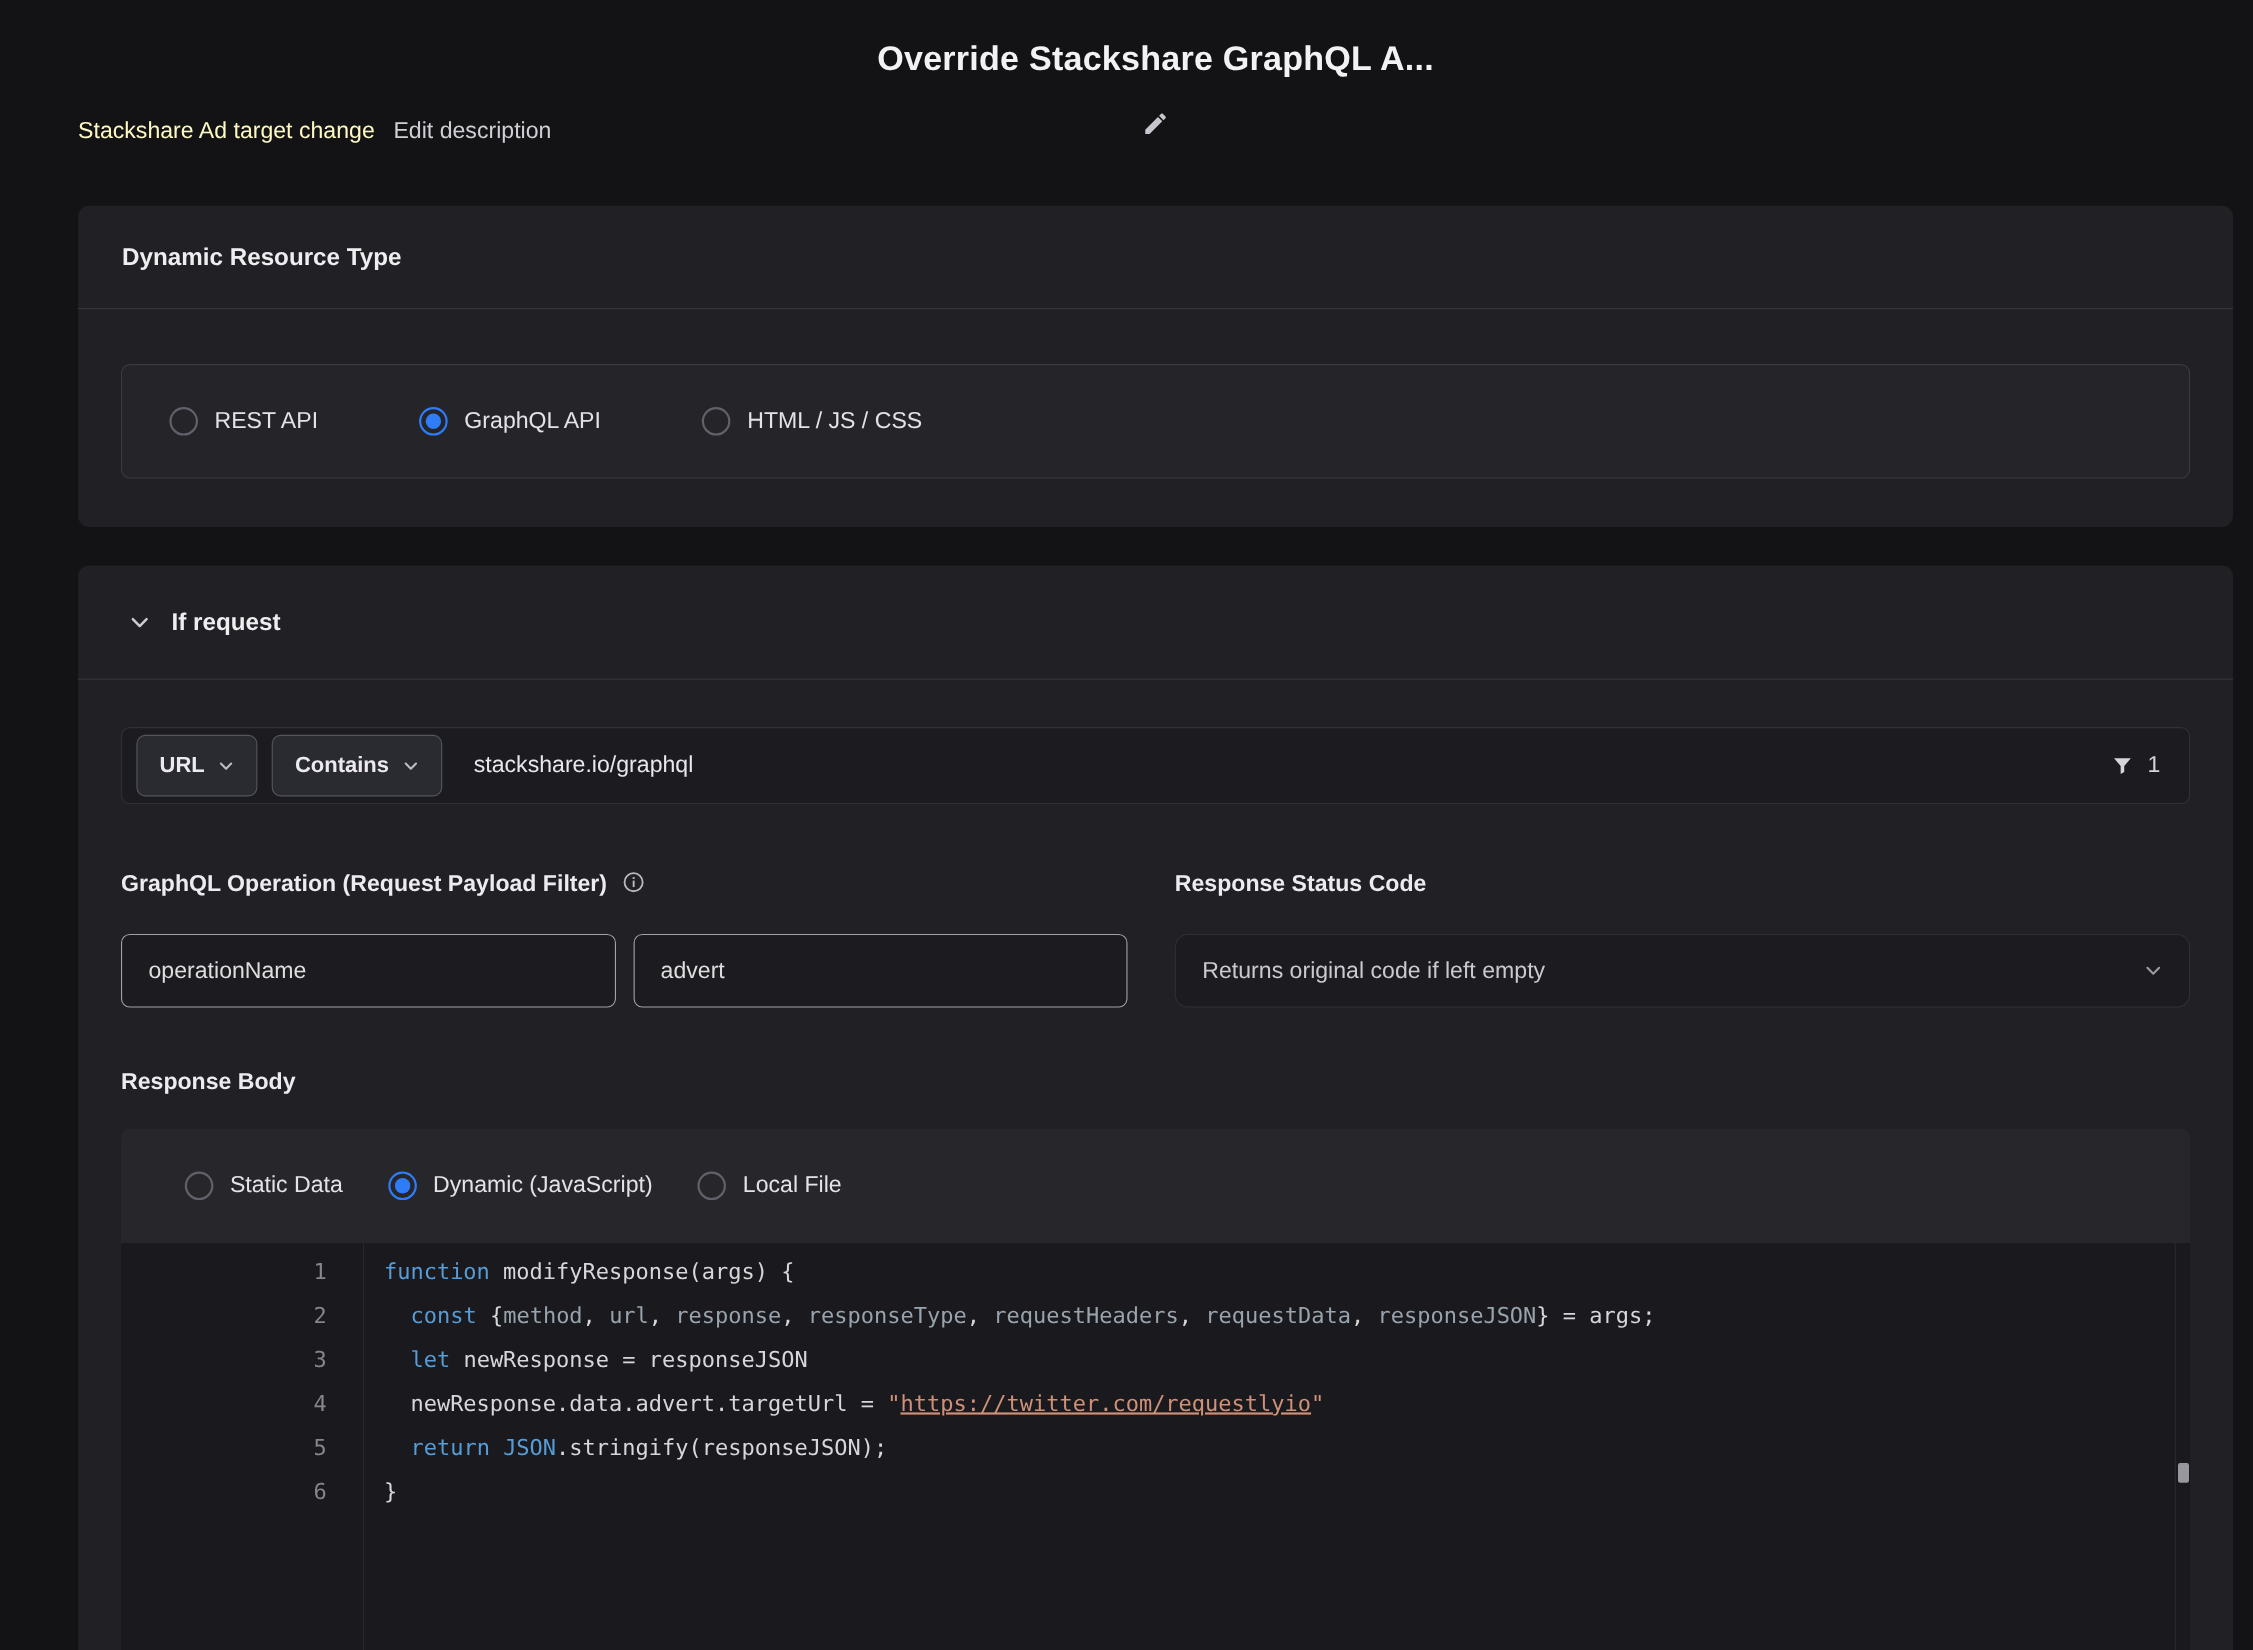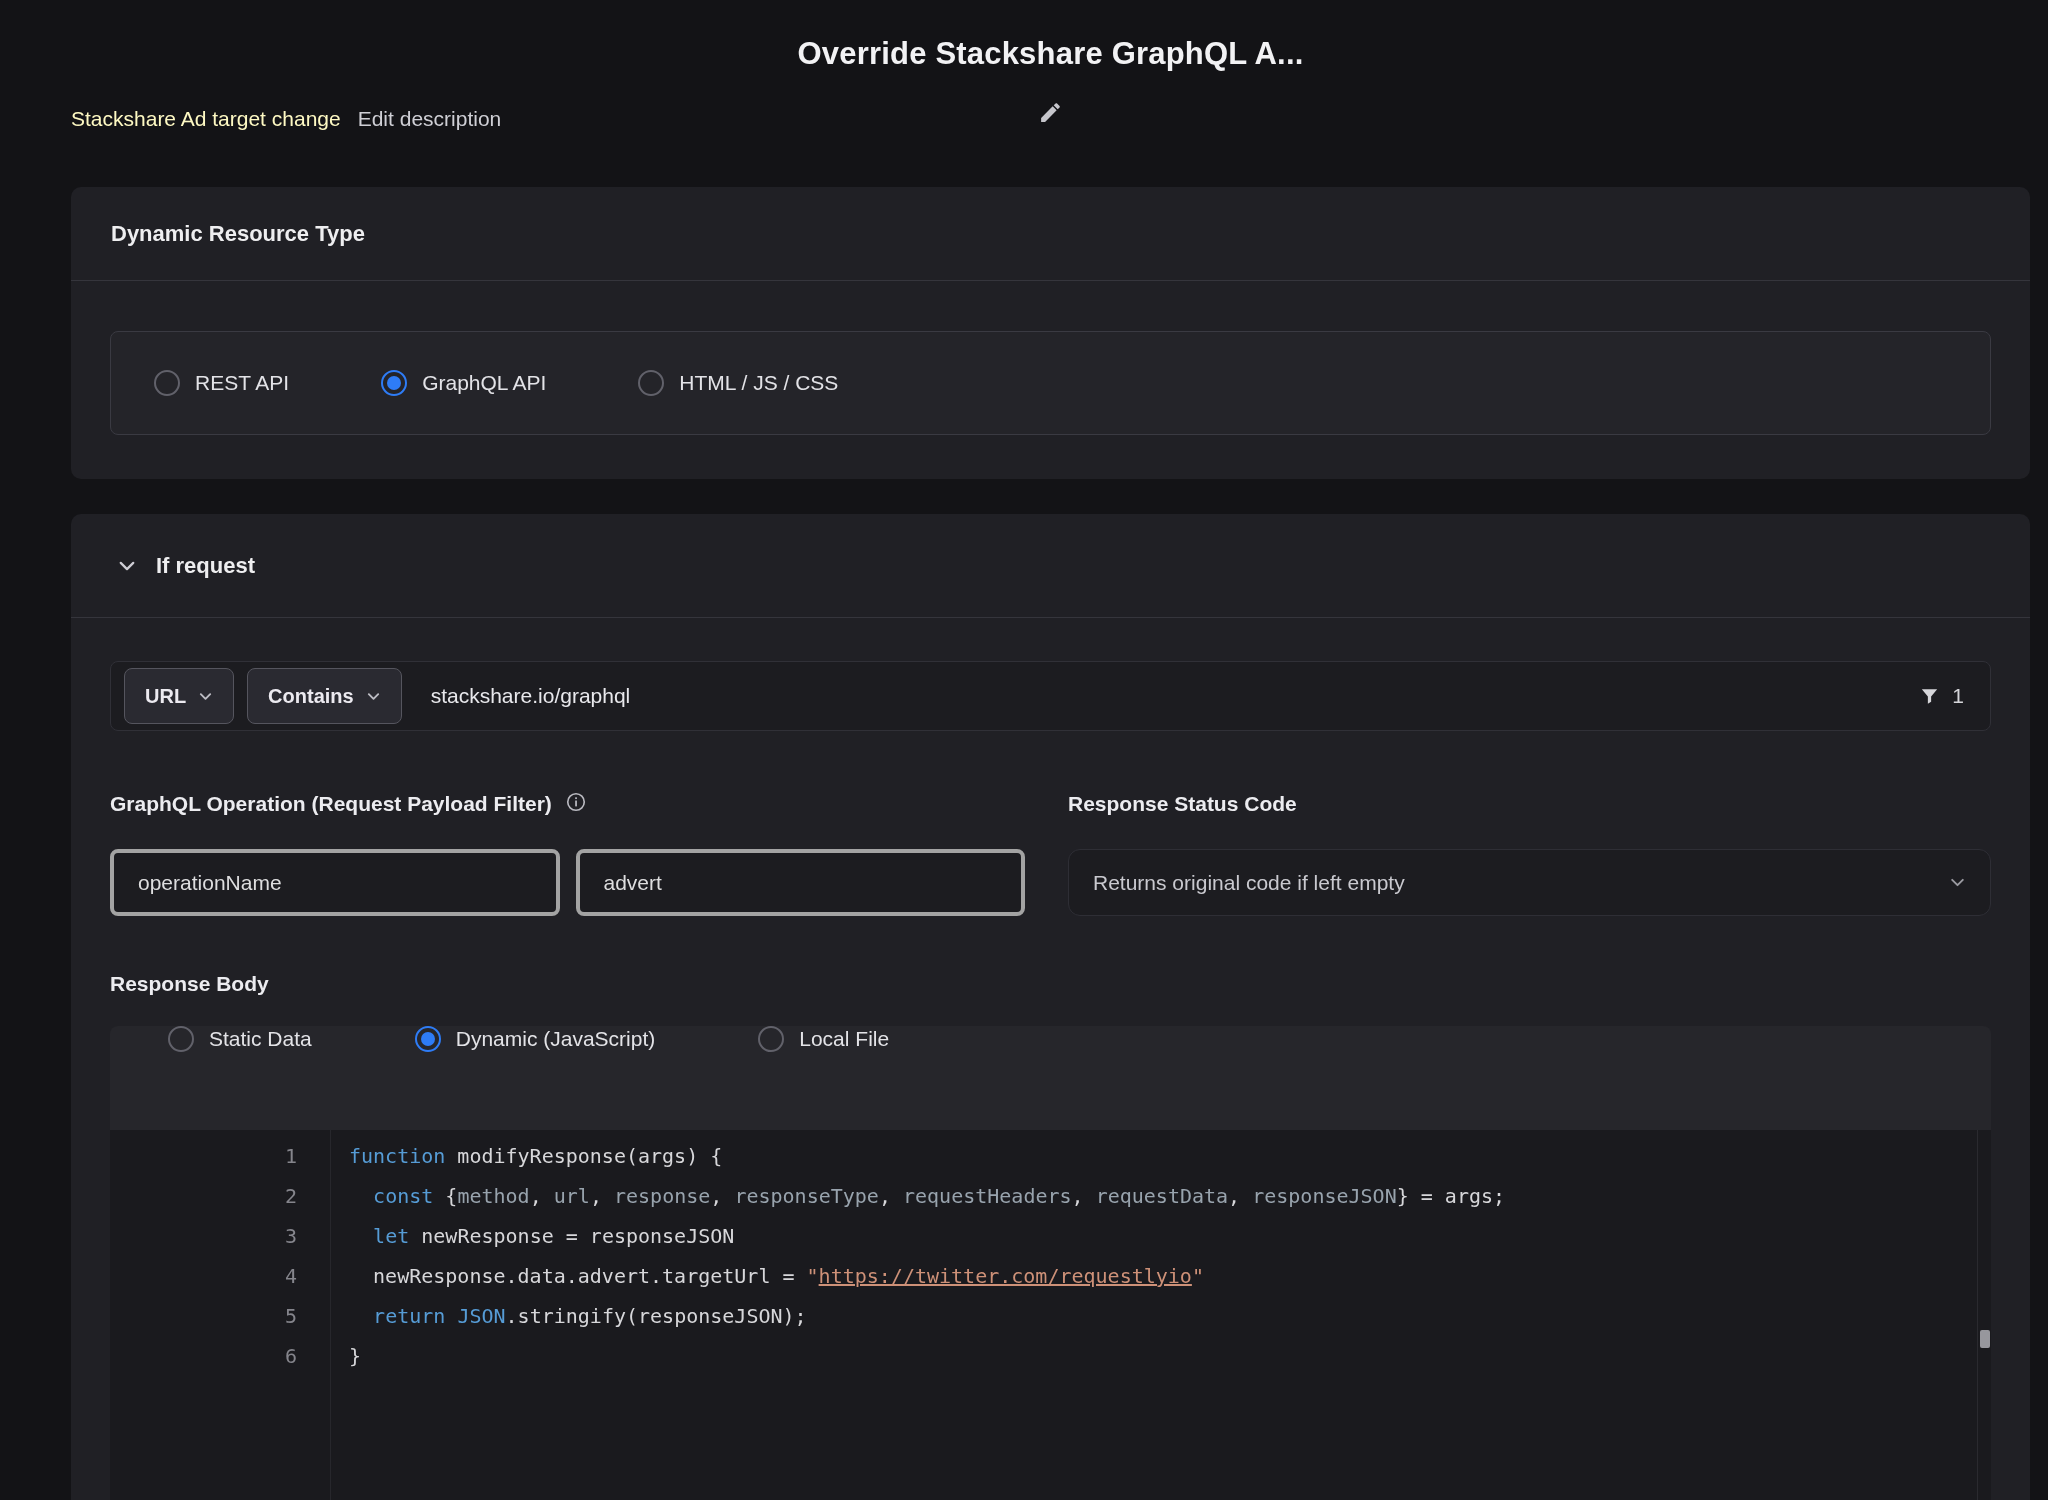--- a/index.html
+++ b/index.html
@@ -68,35 +68,35 @@
 
   
   .form-grid { margin-top: 60px; display: flex; gap: 43px; }
   .col-left { width: 915px; flex: none; }
   .col-right { flex: 1; }
   .label-row { display: flex; align-items: flex-start; gap: 13px; height: 26px; }
   .field-label { font-size: 21px; font-weight: 600; color: #ececf0; line-height: 26px; }
   .info { color: #b9b9c0; cursor: pointer; }
   .input-pair { margin-top: 32px; display: flex; gap: 16px; }
   .text-input {
-    height: 67px; flex: 1; background: #1c1c20; border: 4px solid #a3a3a3; border-radius: 8px;
+    height: 67px; flex: 1; background: #1c1c20; border: 1px solid #a3a3a3; border-radius: 8px;
     color: #dededf; font-size: 21px; padding: 0 24px; font-family: inherit; outline: none;
   }
   .select {
     margin-top: 32px; height: 67px; background: #1c1c20; border: 1px solid #2e2e35; border-radius: 12px;
     display: flex; align-items: center; justify-content: space-between; padding: 0 24px; cursor: pointer;
   }
   .select-text { font-size: 21px; color: #c9c9cf; }
   .select .chev { color: #9a9aa1; }
 
   .rb-label { margin-top: 55px; }
 
   
   .response-panel { margin-top: 29px; border-radius: 8px 8px 0 0; overflow: hidden; }
-  .radio-row { height: 104px; background: #26262b; display: flex; align-items: flex-start; padding-left: 58px; gap: 103px; }
+  .radio-row { height: 104px; background: #26262b; display: flex; align-items: center; padding-left: 58px; gap: 41px; }
 
   .code-editor {
     background: var(--color-code-bg, #1a1a1e); min-height: 430px;
     position: relative; padding-top: 6px; cursor: text;
   }
   .gutter-line { position: absolute; left: 220px; top: 0; bottom: 0; width: 1px; background: #27272c; }
   .code-line { display: flex; line-height: 40px; font-family: "DejaVu Sans Mono", monospace; font-size: 20px; }
   .line-num { width: 220px; flex: none; text-align: right; padding-right: 33px; color: #85858c; }
   .line-content { white-space: pre; padding-left: 19px; color: var(--color-code-plain, #d7d7da); }
   .tok-kw { color: var(--color-code-kw, #569cd6); }

